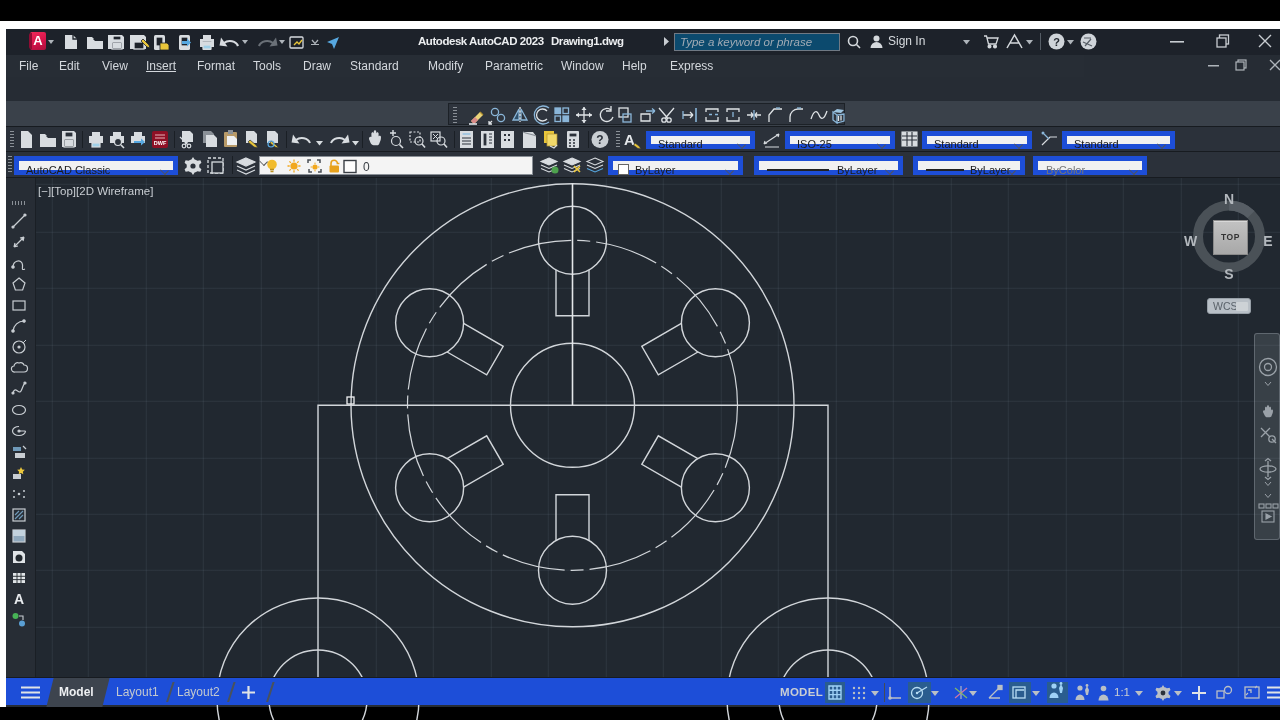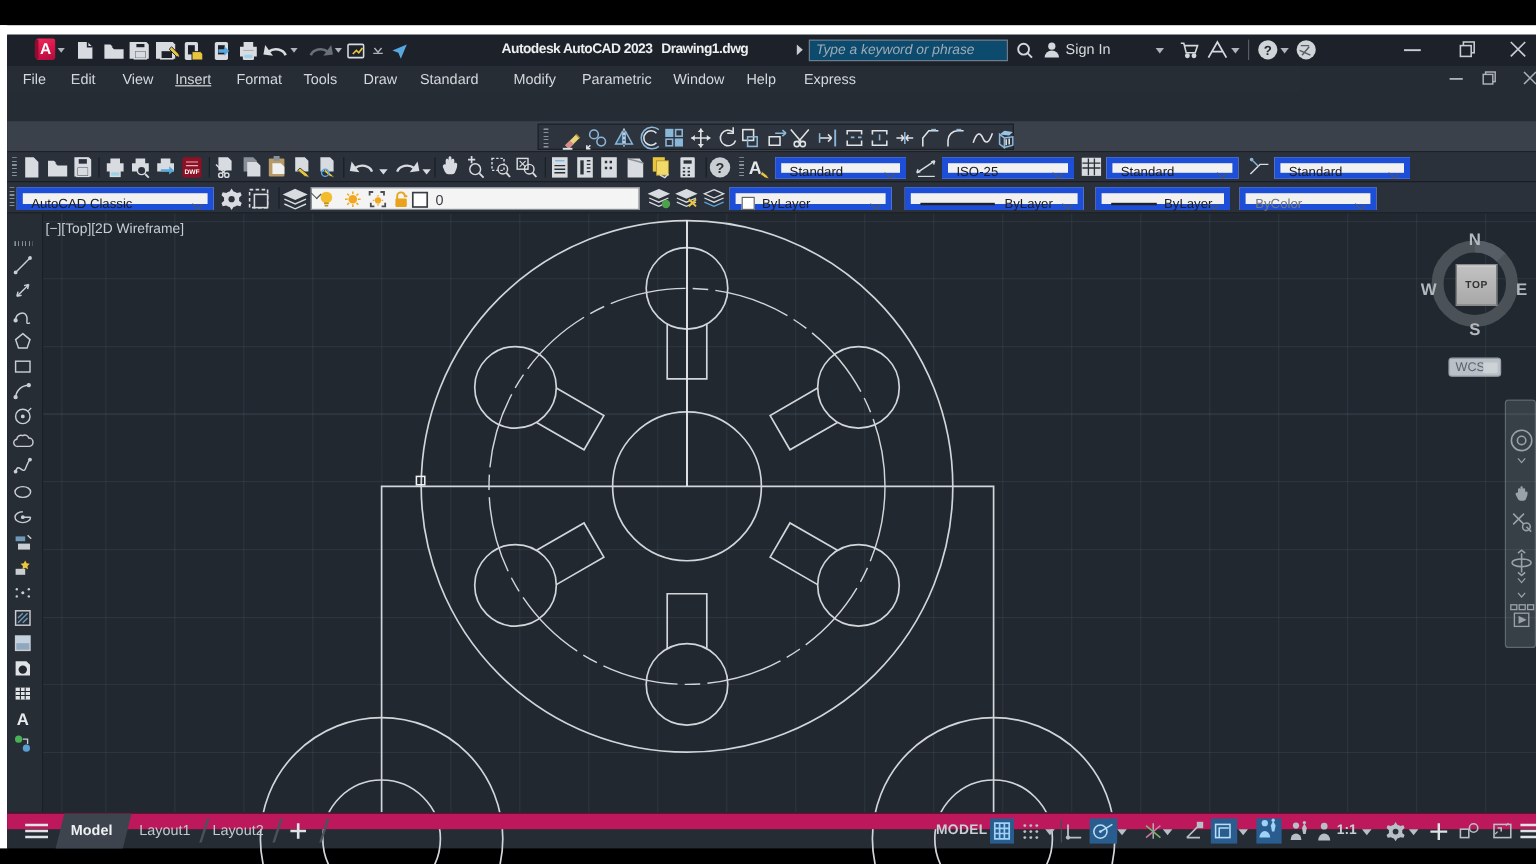--- a/index.html
+++ b/index.html
@@ -23,21 +23,21 @@
 #row2{left:0;top:98px;width:1274px;height:25px;background:#2b313a;border-bottom:1px solid #171b20;}
 
 #row3{left:0;top:123px;width:1274px;height:26px;background:#2b313a;border-bottom:1px solid #171b20;}
 
 #mainarea{left:0;top:149px;width:1274px;height:499px;background:#212830;}
 #lefttb{left:0;top:0;width:30px;height:499px;background:#272d35;border-right:1px solid #1a1f25;}
 #canvas{left:30px;top:0;width:1244px;height:499px;background:#212830;
 background-image:repeating-linear-gradient(to right,rgba(165,185,205,0.09) 0 1px,transparent 1px 57.5px),repeating-linear-gradient(to bottom,rgba(165,185,205,0.09) 0 1px,transparent 1px 56.4px);
 background-position:51.8px 53.8px;}
 
-#statusbar{left:0;top:648px;width:1274px;height:14px;background:#be185d;border-top:1px solid #171b20;color:#c6ccd2;}
+#statusbar{left:0;top:648px;width:1274px;height:28px;background:#1d4ed8;border-top:1px solid #171b20;color:#c6ccd2;}
 .combo{position:absolute;background:#f1f1f1;border:5px solid #1d4ed8;color:#1c1c1c;font-size:11px;}
 .combo .chev{position:absolute;right:4px;top:4px;width:8px;height:8px;}
 .chev:before{content:"";position:absolute;left:0;top:1px;width:6px;height:6px;border-right:1.5px solid #555;border-bottom:1.5px solid #555;transform:rotate(45deg) scale(1,0.8);}
 .sep{position:absolute;width:1px;background:#1a1f25;}
 .grip{position:absolute;width:4px;background-image:repeating-linear-gradient(to bottom,#8a9097 0 1px,transparent 1px 3px);}
 .hgrip{position:absolute;height:4px;background-image:repeating-linear-gradient(to right,#8a9097 0 1px,transparent 1px 3px);}
 svg{position:absolute;overflow:visible;}
 </style>
 </head>
 <body>
@@ -726,21 +726,21 @@
       <svg class="abs" style="left:1068px;top:6px;" width="17" height="17" fill="#b9bfc6">
           <circle cx="6" cy="4" r="2.6"></circle>
           <path d="M1.5 16 a4.5 5.5 0 0 1 9 0 z"></path>
           <path d="M11 6 l2 -4 2 4 -1 5 h-2 z"></path>
           <circle cx="13" cy="1.5" r="1.4"></circle>
         </svg>
       <svg class="abs" style="left:1090px;top:6px;" width="15" height="17" fill="#b9bfc6">
           <circle cx="7.5" cy="4.5" r="2.8"></circle>
           <path d="M2.5 16.5 a5 6 0 0 1 10 0 z"></path>
         </svg>
-      <div class="abs" style="left:1108px;top:8px;font-size:11.5px;font-weight:bold;color:#c9ced3;text-align:right;">1:1</div>
+      <div class="abs" style="left:1108px;top:8px;font-size:11.5px;font-weight:normal;color:#c9ced3;text-align:right;">1:1</div>
       <svg class="abs" style="left:1129px;top:13px;" width="8" height="6">
           <path d="M0 0 l4 5 4 -5 z" fill="#b9bfc6"></path>
         </svg>
       <svg class="abs" style="left:1148px;top:6px;" width="18" height="17" fill="#b9bfc6">
           <path d="M9 1 l1.4 2.3 a5 5 0 0 1 2.5 1 l2.7 -0.5 0.9 2.3 -2 1.8 a5 5 0 0 1 0 2.2 l2 1.8 -0.9 2.3 -2.7 -0.5 a5 5 0 0 1 -2.5 1 L9 17 l-1.4 -2.3 a5 5 0 0 1 -2.5 -1 l-2.7 0.5 -0.9 -2.3 2 -1.8 a5 5 0 0 1 0 -2.2 l-2 -1.8 0.9 -2.3 2.7 0.5 a5 5 0 0 1 2.5 -1 z"></path>
           <circle cx="9" cy="9" r="2.4" fill="#2b313a"></circle>
         </svg>
       <svg class="abs" style="left:1168px;top:13px;" width="8" height="6">
           <path d="M0 0 l4 5 4 -5 z" fill="#b9bfc6"></path>
         </svg>

